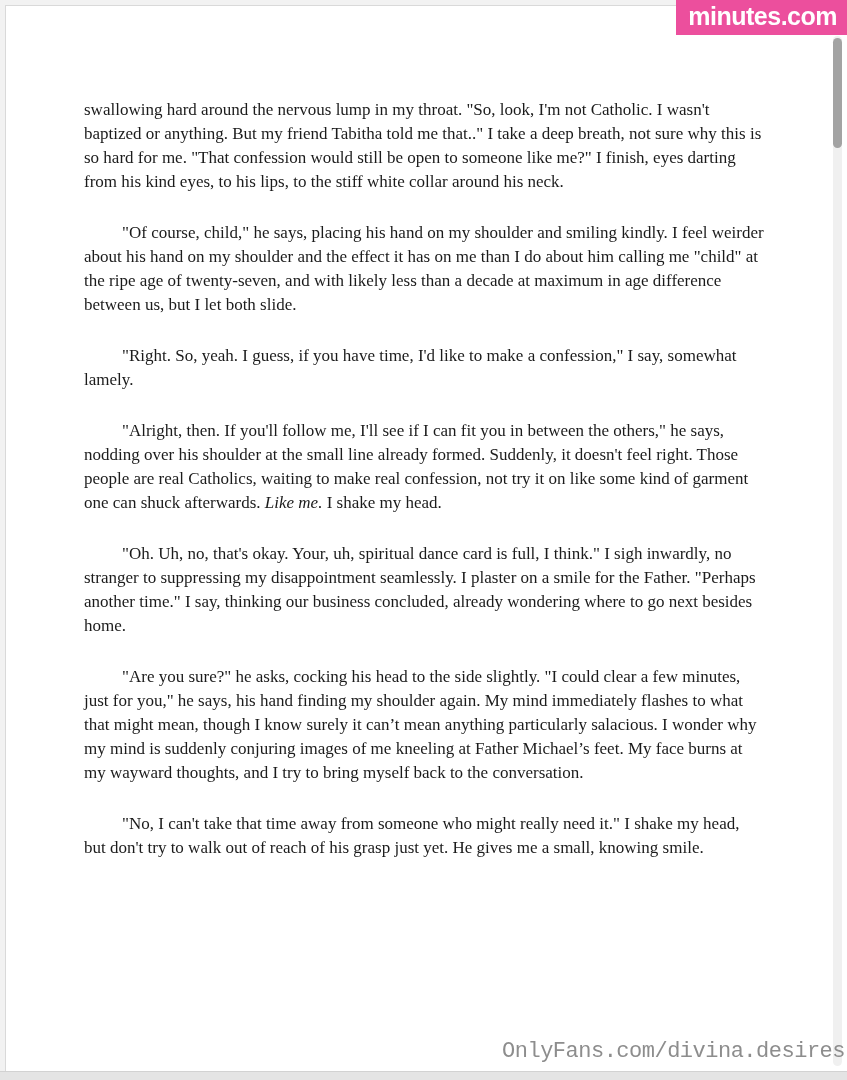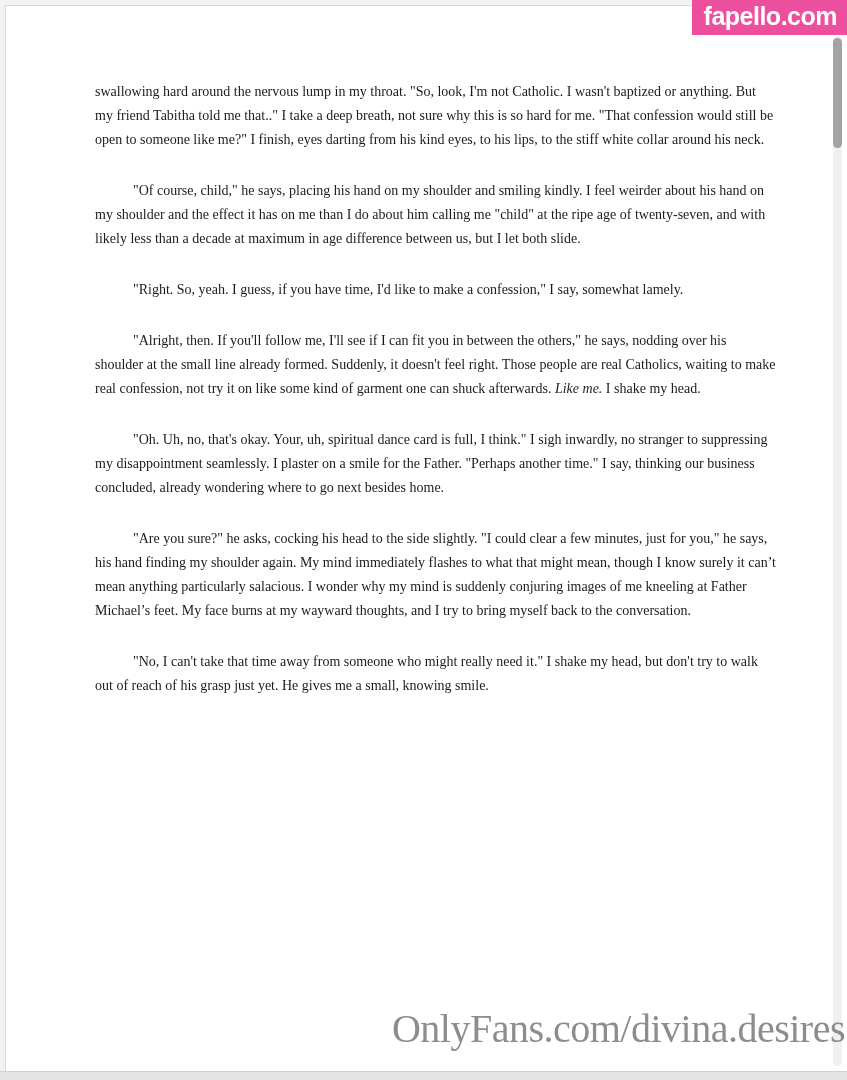--- a/index.html
+++ b/index.html
@@ -21,24 +21,23 @@
     background:var(--frame-bg);
     font-family:"Liberation Serif","DejaVu Serif",serif;
   }
   .page{
     position:absolute;left:5px;top:5px;right:0;bottom:8px;
     background:var(--page-bg);
     border-left:1px solid var(--border-gray);
     border-top:1px solid var(--border-gray);
   }
   .story{
-    position:absolute;left:78px;top:74px;width:681px;
-    font-size:14px;line-height:24px;color:var(--body-text);
+    position:absolute;left:78px;top:92px;width:681px;
+    font-size:17px;line-height:24px;color:var(--body-text);
     text-align:left;
-    margin-left:11px;
   }
   .story p{margin:0 0 27px 0;}
   .story p.indent{text-indent:38px;}
   .story em{}
   .banner{
     position:absolute;top:0;right:0;height:34px;
     background:var(--banner-pink);color:var(--banner-text);
     font-family:"Liberation Sans","DejaVu Sans",sans-serif;
     font-size:25px;line-height:33px;font-weight:600;
     padding:0 10px 1px 12px;
@@ -51,23 +50,23 @@
     border-radius:5px;
     z-index:3;
   }
   .scroll-thumb{
     position:absolute;right:5px;top:38px;width:9px;height:110px;
     background:var(--scroll-thumb);
     border-radius:5px;
     z-index:4;
   }
   .watermark{
-    position:absolute;right:2px;bottom:28px;
-    font-family:Liberation Serif, serif;
-    font-size:40px;color:var(--watermark-gray);
+    position:absolute;right:2px;bottom:16px;
+    font-family:Liberation Mono, monospace;
+    font-size:22px;color:var(--watermark-gray);
     letter-spacing:-0.5px;
     white-space:nowrap;
     z-index:5;
   }
   .bottom-strip{
     position:absolute;left:0;right:0;bottom:0;height:8px;
     background:var(--bottom-strip);
     border-top:1px solid #d2d2d2;
     z-index:2;
   }
@@ -81,21 +80,21 @@
       <p class="indent"><span>"Of course, child," he says, placing his hand on my shoulder and smiling kindly. I feel weirder about his hand on my shoulder and the effect it has on me than I do about him calling me "child" at the ripe age of twenty-seven, and with likely less than a decade at maximum in age difference between us, but I let both slide.</span></p>
       <p class="indent"><span>"Right. So, yeah. I guess, if you have time, I'd like to make a confession," I say, somewhat lamely.</span></p>
       <p class="indent"><span>"Alright, then. If you'll follow me, I'll see if I can fit you in between the others," he says, nodding over his shoulder at the small line already formed. Suddenly, it doesn't feel right. Those people are real Catholics, waiting to make real confession, not try it on like some kind of garment one can shuck afterwards. </span><em>Like me.</em><span> I shake my head.</span></p>
       <p class="indent"><span>"Oh. Uh, no, that's okay. Your, uh, spiritual dance card is full, I think." I sigh inwardly, no stranger to suppressing my disappointment seamlessly. I plaster on a smile for the Father. "Perhaps another time." I say, thinking our business concluded, already wondering where to go next besides home.</span></p>
       <p class="indent"><span>"Are you sure?" he asks, cocking his head to the side slightly. "I could clear a few minutes, just for you," he says, his hand finding my shoulder again. My mind immediately flashes to what that might mean, though I know surely it can’t mean anything particularly salacious. I wonder why my mind is suddenly conjuring images of me kneeling at Father Michael’s feet. My face burns at my wayward thoughts, and I try to bring myself back to the conversation.</span></p>
       <p class="indent"><span>"No, I can't take that time away from someone who might really need it." I shake my head, but don't try to walk out of reach of his grasp just yet. He gives me a small, knowing smile.</span></p>
     </div>
 </div>
 
 <div class="banner">
-  <span>fapello.com</span>
+  <span>minutes.com</span>
 </div>
 
 <div class="scroll-track"></div>
 <div class="scroll-thumb"></div>
 
 <div class="watermark">
   <span>OnlyFans.com/divina.desires</span>
 </div>
 
 <div class="bottom-strip"></div>

